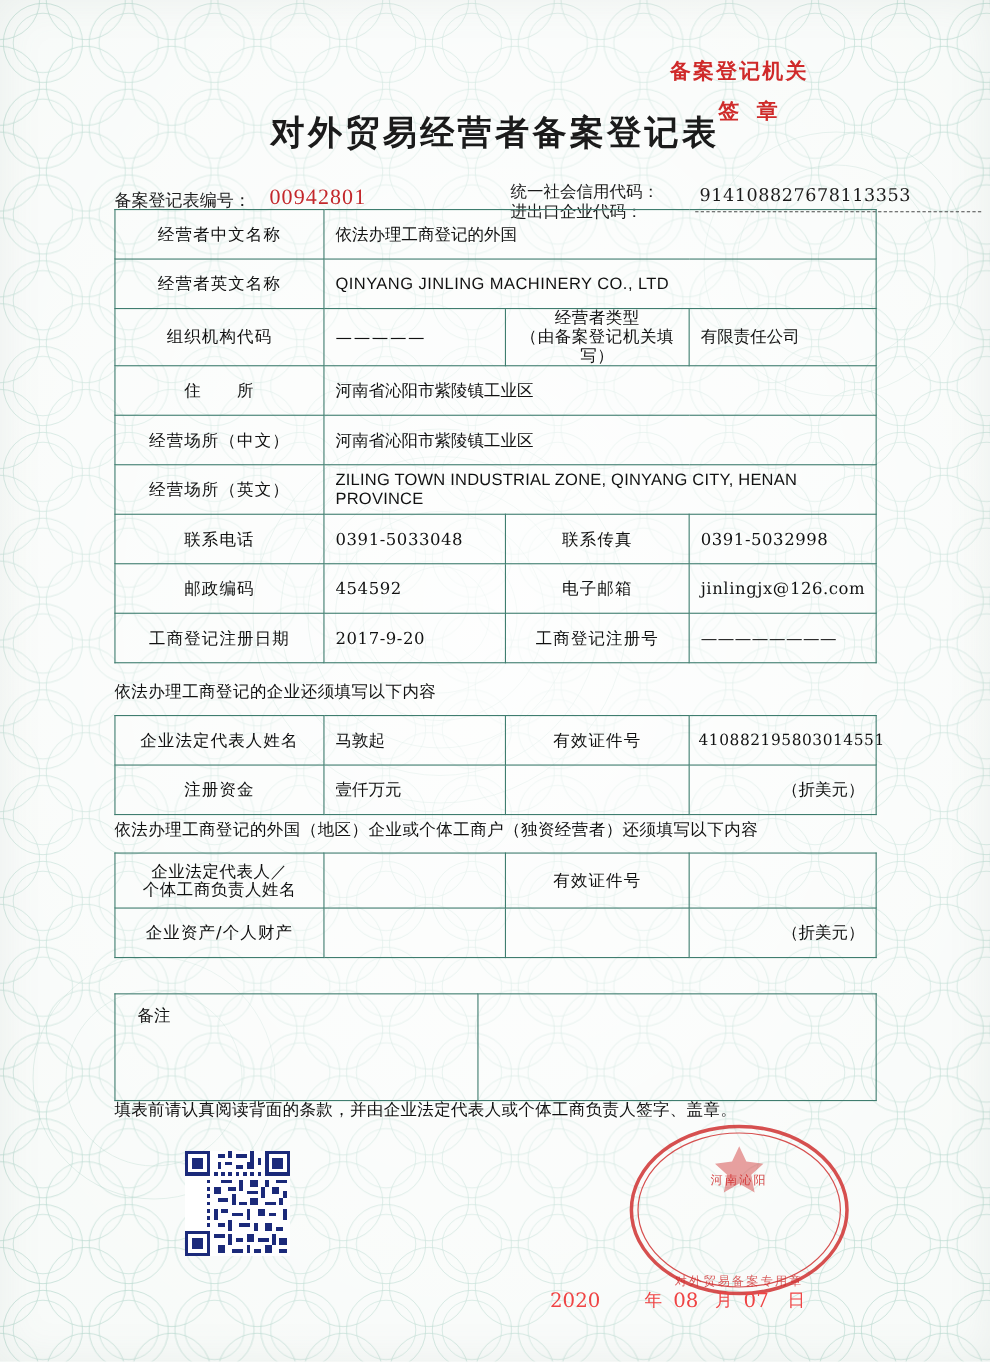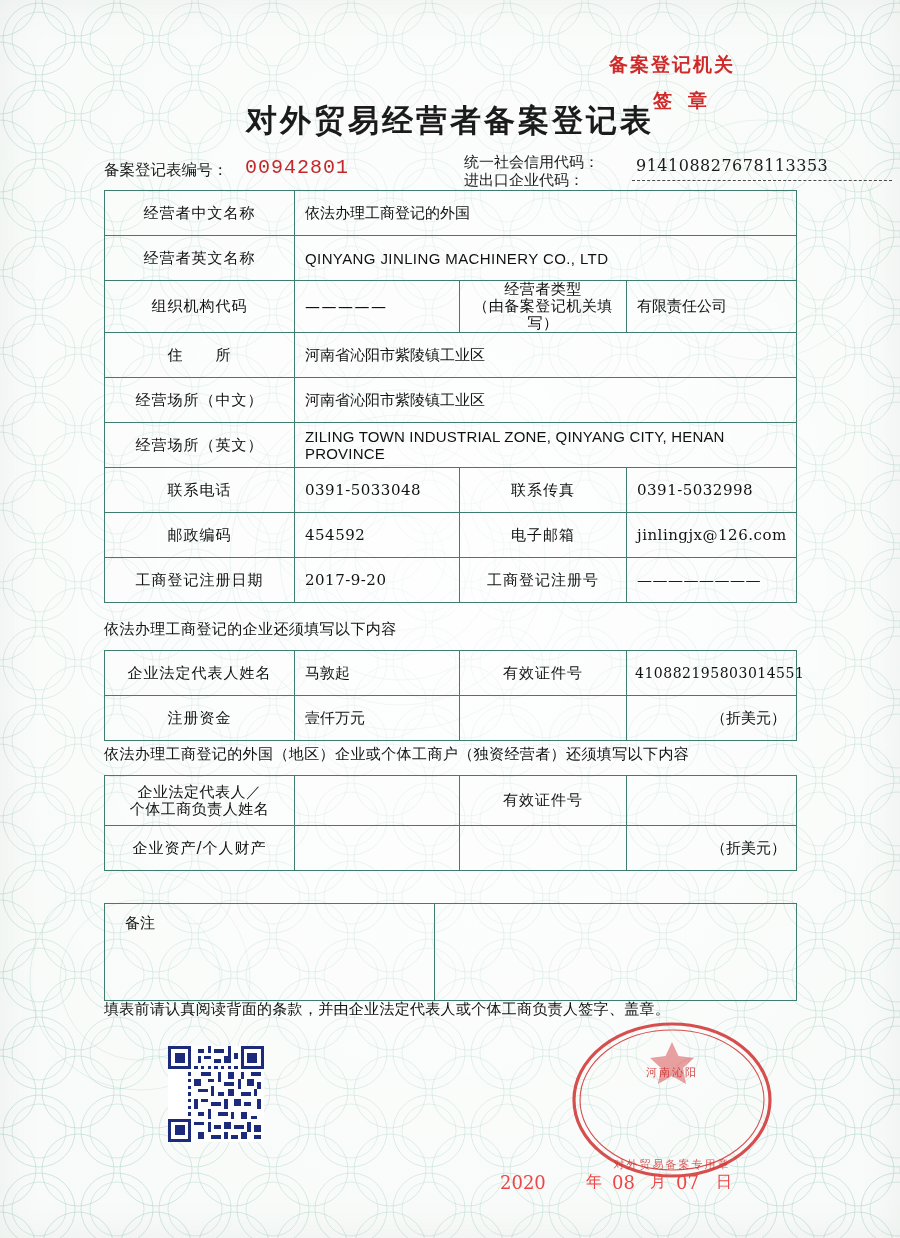--- a/index.html
+++ b/index.html
@@ -42,36 +42,36 @@
     width: 900px;
     text-align: center;
     font-family: "DejaVu Sans", sans-serif;
     font-size: 31px;
     font-weight: bold;
     letter-spacing: 3px;
     color: #1b1b1b;
   }
   .serial-row {
     position: absolute;
-    top: 156px;
+    top: 168px;
     left: 104px;
     width: 700px;
     height: 30px;
   }
   .serial-label {
     position: absolute;
     left: 0; top: 4px;
     font-family: "DejaVu Sans", sans-serif;
     font-size: 15.5px;
     color: #1b1b1b;
   }
   .serial-value {
     position: absolute;
     left: 141px; top: 0px;
-    font-family: Liberation Mono, monospace;
+    font-family: Liberation Serif, serif;
     font-size: 20px;
     letter-spacing: 1px;
     color: #c3272b;
   }
   .credit-label {
     position: absolute;
     left: 360px; top: -2px;
     font-family: "DejaVu Sans", sans-serif;
     font-size: 15px;
     color: #1b1b1b;

